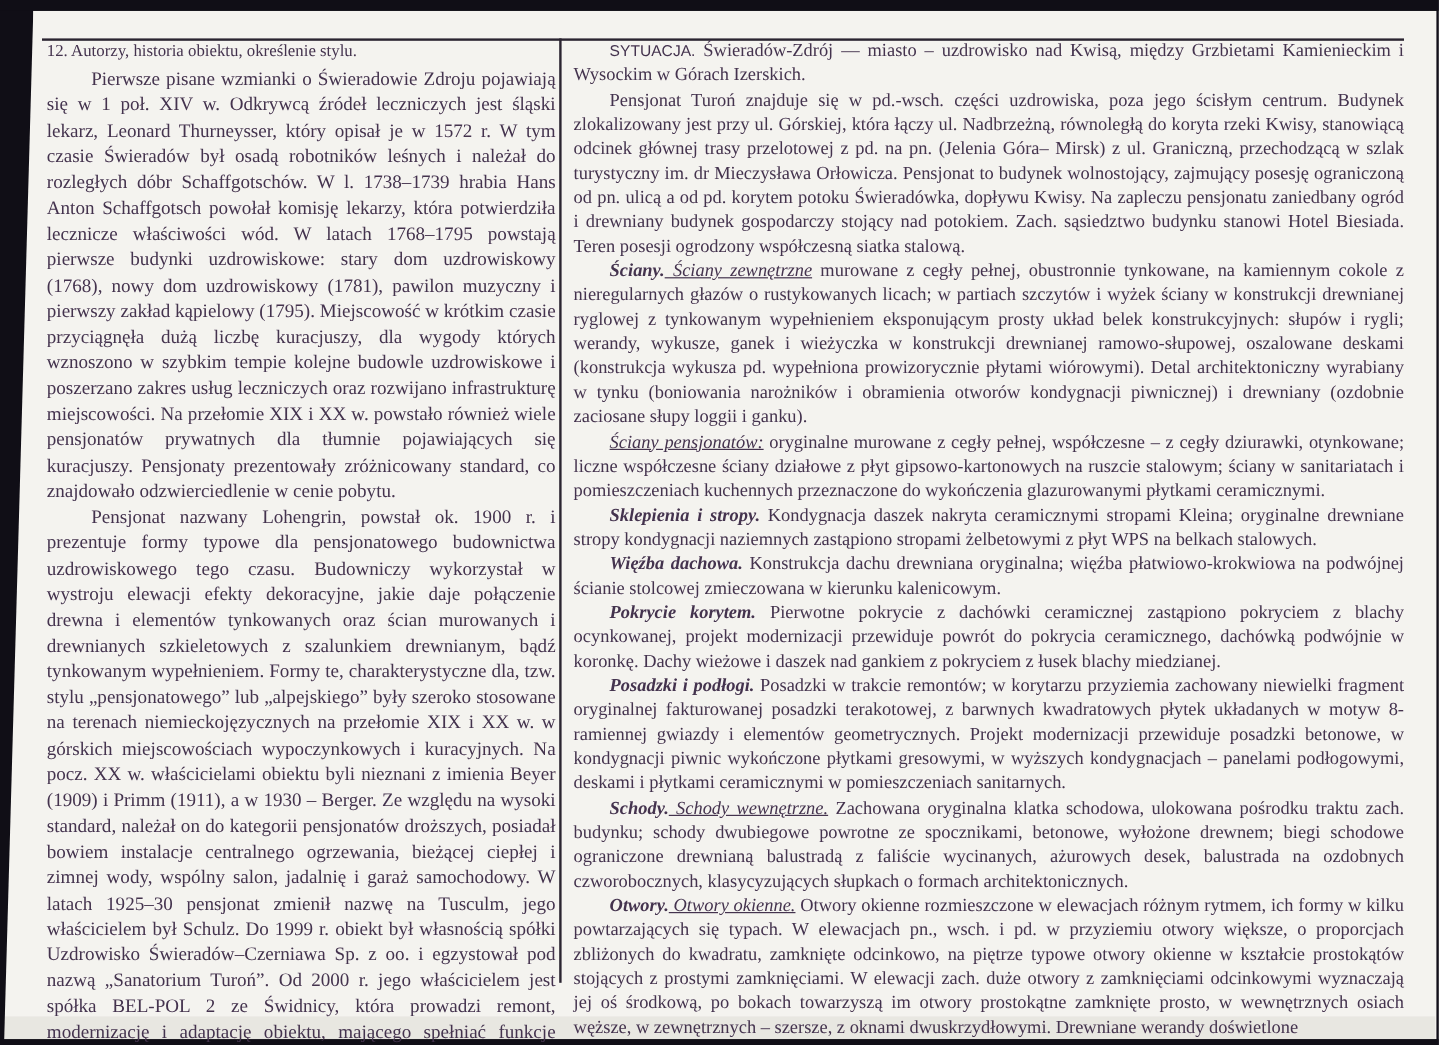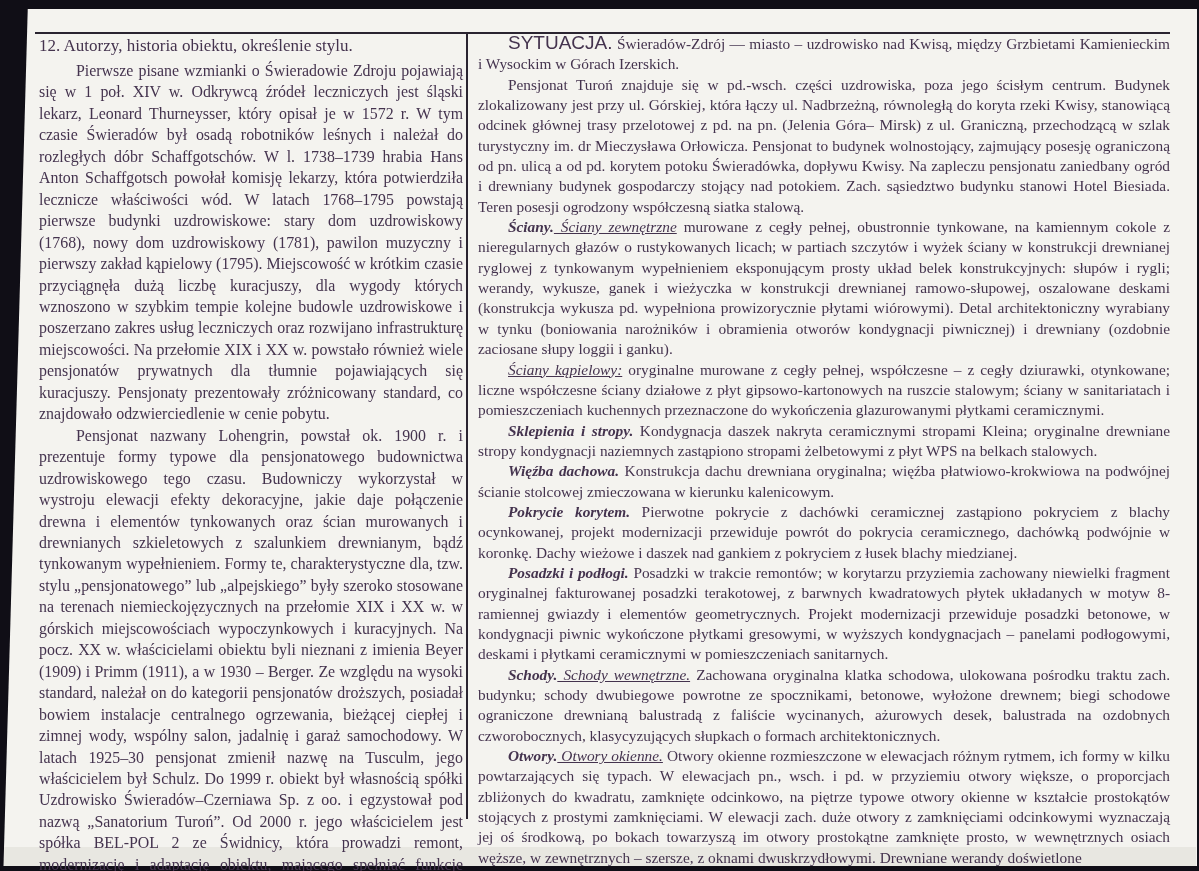--- a/index.html
+++ b/index.html
@@ -25,28 +25,28 @@
     background:#e8e7e1;
   }
   .rule-top{position:absolute;left:35px;top:32px;width:1135px;height:2px;background:#2a2430;}
   .rule-vert{position:absolute;left:466px;top:32px;width:2px;height:787px;background:#2a2430;}
 
   .col{position:absolute;}
   .col-left{left:39px;top:36px;width:424px;}
   .col-right{left:478px;top:33px;width:692px;}
 
   .field-label{white-space:nowrap;}
-  .col-left  .field-label{font-size:17px;margin-bottom:4px;}
+  .col-left  .field-label{font-size:14px;margin-bottom:4px;}
   .col-right .field-label{font-size:12.4px;margin-bottom:6px;}
 
   p{margin:0;text-align:justify;hyphens:auto;-webkit-hyphens:auto;}
   .body-l{font-size:15.9px;line-height:21.45px;text-indent:37px;}
   .body-r{font-size:15.35px;line-height:20.35px;text-indent:30px;}
 
-  .caps-sans{font-family:"Liberation Sans",sans-serif;font-size:19px;}
+  .caps-sans{font-family:"Liberation Sans",sans-serif;font-size:13px;}
   .lead{font-weight:700;font-style:italic;}
   .sublead{font-style:italic;text-decoration:underline;}
 </style>
 </head>
 <body>
 
 <div>
   <div class="paper"></div>
   <div class="edge-shadow"></div>
   <div class="edge-left"></div>
@@ -63,21 +63,21 @@
   </div>
 
   <div class="col col-right">
 
     <p class="body-r"><span class="caps-sans">SYTUACJA.</span><span> Świeradów-Zdrój — miasto – uzdrowisko nad Kwisą, między Grzbietami Kamienieckim i Wysockim w Górach Izerskich.</span></p>
 
     <p class="body-r">Pensjonat Turoń znajduje się w pd.-wsch. części uzdrowiska, poza jego ścisłym centrum. Budynek zlokalizowany jest przy ul. Górskiej, która łączy ul. Nadbrzeżną, równoległą do koryta rzeki Kwisy, stanowiącą odcinek głównej trasy przelotowej z pd. na pn. (Jelenia Góra– Mirsk) z ul. Graniczną, przechodzącą w szlak turystyczny im. dr Mieczysława Orłowicza. Pensjonat to budynek wolnostojący, zajmujący posesję ograniczoną od pn. ulicą a od pd. korytem potoku Świeradówka, dopływu Kwisy. Na zapleczu pensjonatu zaniedbany ogród i drewniany budynek gospodarczy stojący nad potokiem. Zach. sąsiedztwo budynku stanowi Hotel Biesiada. Teren posesji ogrodzony współczesną siatka stalową.</p>
 
     <p class="body-r"><span class="lead">Ściany.</span><span class="sublead"> Ściany zewnętrzne</span><span> murowane z cegły pełnej, obustronnie tynkowane, na kamiennym cokole z nieregularnych głazów o rustykowanych licach; w partiach szczytów i wyżek ściany w konstrukcji drewnianej ryglowej z tynkowanym wypełnieniem eksponującym prosty układ belek konstrukcyjnych: słupów i rygli; werandy, wykusze, ganek i wieżyczka w konstrukcji drewnianej ramowo-słupowej, oszalowane deskami (konstrukcja wykusza pd. wypełniona prowizorycznie płytami wiórowymi). Detal architektoniczny wyrabiany w tynku (boniowania narożników i obramienia otworów kondygnacji piwnicznej) i drewniany (ozdobnie zaciosane słupy loggii i ganku).</span></p>
 
-    <p class="body-r"><span class="sublead">Ściany kąpielowy:</span><span> oryginalne murowane z cegły pełnej, współczesne – z cegły dziurawki, otynkowane; liczne współczesne ściany działowe z płyt gipsowo-kartonowych na ruszcie stalowym; ściany w sanitariatach i pomieszczeniach kuchennych przeznaczone do wykończenia glazurowanymi płytkami ceramicznymi.</span></p>
+    <p class="body-r"><span class="sublead">Ściany pensjonatów:</span><span> oryginalne murowane z cegły pełnej, współczesne – z cegły dziurawki, otynkowane; liczne współczesne ściany działowe z płyt gipsowo-kartonowych na ruszcie stalowym; ściany w sanitariatach i pomieszczeniach kuchennych przeznaczone do wykończenia glazurowanymi płytkami ceramicznymi.</span></p>
 
     <p class="body-r"><span class="lead">Sklepienia i stropy.</span><span> Kondygnacja daszek nakryta ceramicznymi stropami Kleina; oryginalne drewniane stropy kondygnacji naziemnych zastąpiono stropami żelbetowymi z płyt WPS na belkach stalowych.</span></p>
 
     <p class="body-r"><span class="lead">Więźba dachowa.</span><span> Konstrukcja dachu drewniana oryginalna; więźba płatwiowo-krokwiowa na podwójnej ścianie stolcowej zmieczowana w kierunku kalenicowym.</span></p>
 
     <p class="body-r"><span class="lead">Pokrycie korytem.</span><span> Pierwotne pokrycie z dachówki ceramicznej zastąpiono pokryciem z blachy ocynkowanej, projekt modernizacji przewiduje powrót do pokrycia ceramicznego, dachówką podwójnie w koronkę. Dachy wieżowe i daszek nad gankiem z pokryciem z łusek blachy miedzianej.</span></p>
 
     <p class="body-r"><span class="lead">Posadzki i podłogi.</span><span> Posadzki w trakcie remontów; w korytarzu przyziemia zachowany niewielki fragment oryginalnej fakturowanej posadzki terakotowej, z barwnych kwadratowych płytek układanych w motyw 8-ramiennej gwiazdy i elementów geometrycznych. Projekt modernizacji przewiduje posadzki betonowe, w kondygnacji piwnic wykończone płytkami gresowymi, w wyższych kondygnacjach – panelami podłogowymi, deskami i płytkami ceramicznymi w pomieszczeniach sanitarnych.</span></p>
 
     <p class="body-r"><span class="lead">Schody.</span><span class="sublead"> Schody wewnętrzne.</span><span> Zachowana oryginalna klatka schodowa, ulokowana pośrodku traktu zach. budynku; schody dwubiegowe powrotne ze spocznikami, betonowe, wyłożone drewnem; biegi schodowe ograniczone drewnianą balustradą z faliście wycinanych, ażurowych desek, balustrada na ozdobnych czworobocznych, klasycyzujących słupkach o formach architektonicznych.</span></p>

